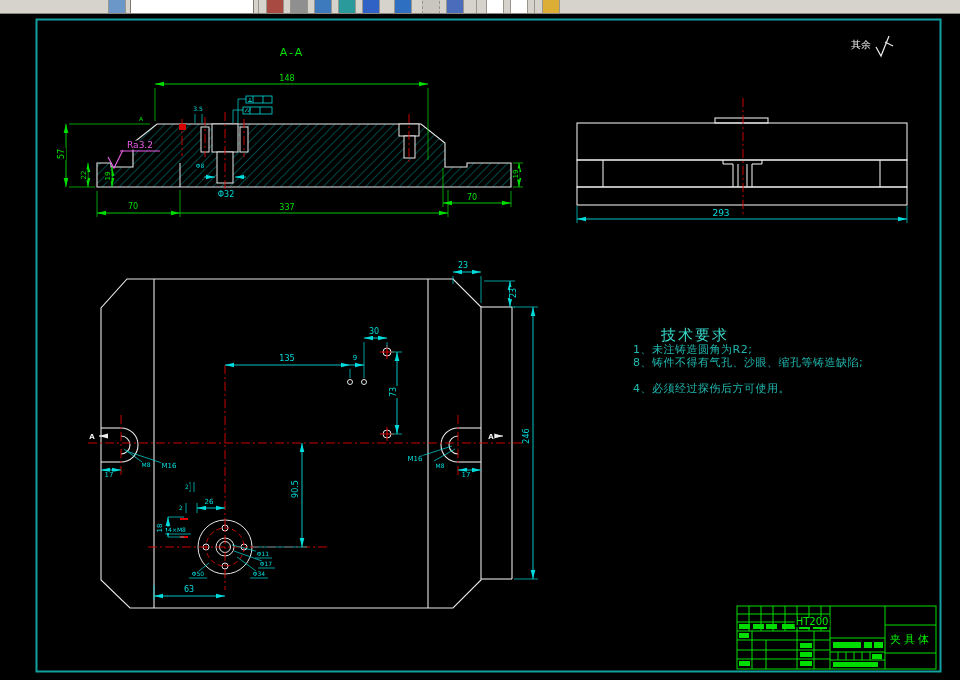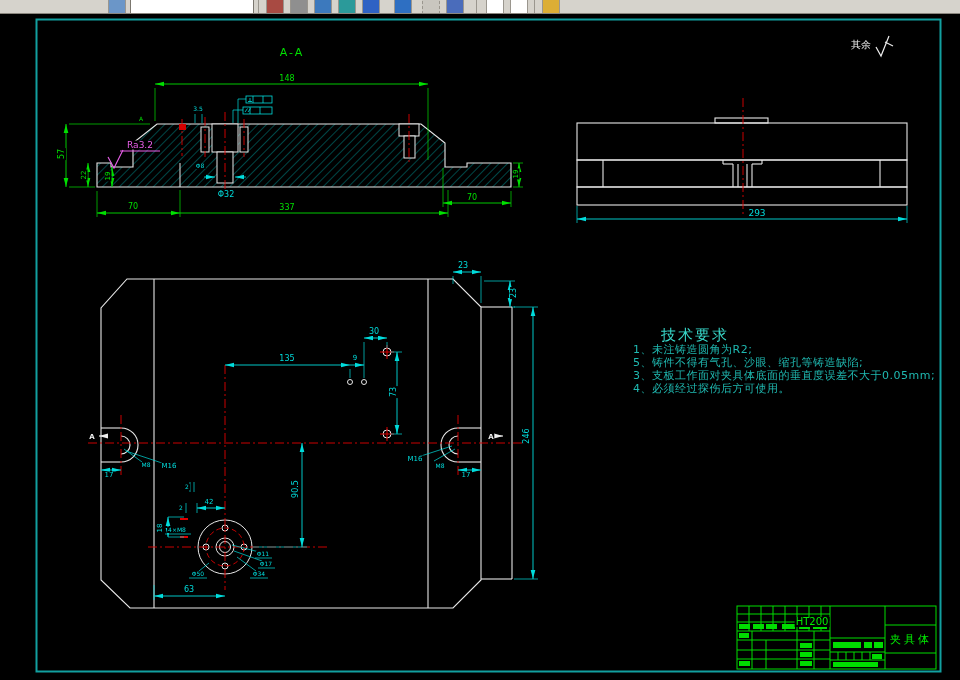--- a/index.html
+++ b/index.html
@@ -329,31 +329,31 @@
     <span class="lbl rot g s7" style="left:84px;top:162px">22</span>
     <span class="lbl rot g s7" style="left:108px;top:163px">19</span>
     <span class="lbl rot g s8" style="left:62px;top:141px">57</span>
     <span class="lbl rot g s7" style="left:516px;top:161px">19</span>
     <span class="lbl m s9" style="left:140px;top:132px">Ra3.2</span>
     <span class="lbl c s8" style="left:226px;top:182px">Φ32</span>
     <span class="lbl c s6" style="left:198px;top:96px">3.5</span>
     <span class="lbl c s6" style="left:200px;top:153px">Φ8</span>
     <span class="lbl g s6" style="left:141px;top:106px">A</span>
 
-    <span class="lbl c s9" style="left:757px;top:200px">293</span>
+    <span class="lbl c s9" style="left:721px;top:200px">293</span>
 
     <span class="lbl c s8" style="left:463px;top:253px">23</span>
     <span class="lbl rot c s8" style="left:514px;top:280px">23</span>
     <span class="lbl rot c s8" style="left:527px;top:423px">246</span>
     <span class="lbl c s8" style="left:287px;top:346px">135</span>
     <span class="lbl c s7" style="left:355px;top:345px">9</span>
     <span class="lbl c s8" style="left:374px;top:319px">30</span>
     <span class="lbl rot c s8" style="left:394px;top:379px">73</span>
     <span class="lbl rot c s8" style="left:296px;top:476px">90.5</span>
-    <span class="lbl c s7" style="left:209px;top:489px">42</span>
+    <span class="lbl c s7" style="left:209px;top:489px">26</span>
     <span class="lbl c s6" style="left:187px;top:474px">2</span>
     <span class="lbl c s6" style="left:181px;top:495px">2</span>
     <span class="lbl rot c s7" style="left:160px;top:515px">18</span>
     <span class="lbl c s8" style="left:189px;top:577px">63</span>
     <span class="lbl c s7" style="left:109px;top:462px">17</span>
     <span class="lbl c s7" style="left:466px;top:462px">17</span>
     <span class="lbl c s6" style="left:146px;top:452px">M8</span>
     <span class="lbl c s7" style="left:169px;top:453px">M16</span>
     <span class="lbl c s7" style="left:415px;top:446px">M16</span>
     <span class="lbl c s6" style="left:440px;top:453px">M8</span>
@@ -362,20 +362,19 @@
     <span class="lbl c s6" style="left:259px;top:561px">Φ34</span>
     <span class="lbl c s6" style="left:198px;top:561px">Φ50</span>
     <span class="lbl c s6" style="left:177px;top:517px">4×M8</span>
     <span class="lbl w s7 bold" style="left:92px;top:424px">A</span>
     <span class="lbl w s7 bold" style="left:491px;top:424px">A</span>
 
     <span class="lbl w s10" style="left:861px;top:32px">其余</span>
 
     <span class="lbl trtitle s14" style="left:695px;top:322px">技术要求</span>
     <span class="lbl tl treq" style="left:632px;top:331px">1、未注铸造圆角为R2;</span>
-    <span class="lbl tl treq" style="left:632px;top:344px">5、铸件不得有气孔、沙眼、缩孔等铸造缺陷;</span>
-    <span class="lbl tl treq" style="left:632px;top:357px">3、支板工作面对夹具体底面的垂直度误差不大于0.05mm;</span>
+    <span class="lbl tl treq" style="left:632px;top:344px">8、铸件不得有气孔、沙眼、缩孔等铸造缺陷;</span>
     <span class="lbl tl treq" style="left:632px;top:370px">4、必须经过探伤后方可使用。</span>
 
     <span class="lbl tb s10" style="left:812px;top:609px">HT200</span>
     <span class="lbl tb s11" style="left:911px;top:626px;letter-spacing:3px">夹具体</span>
   </div>
 </div>
 
 </body></html>

